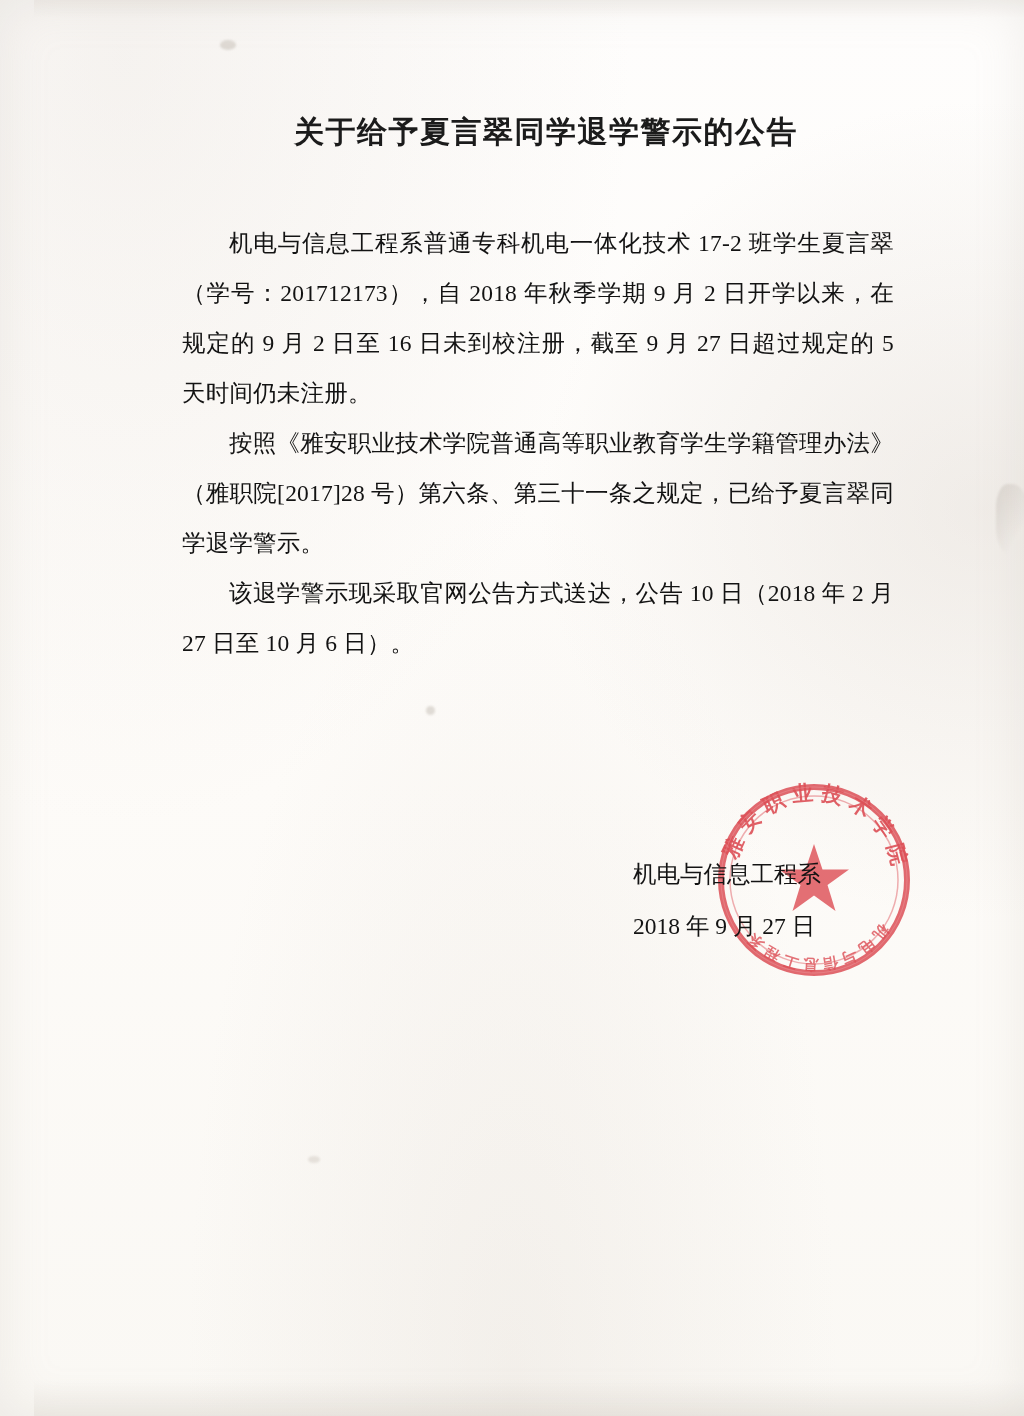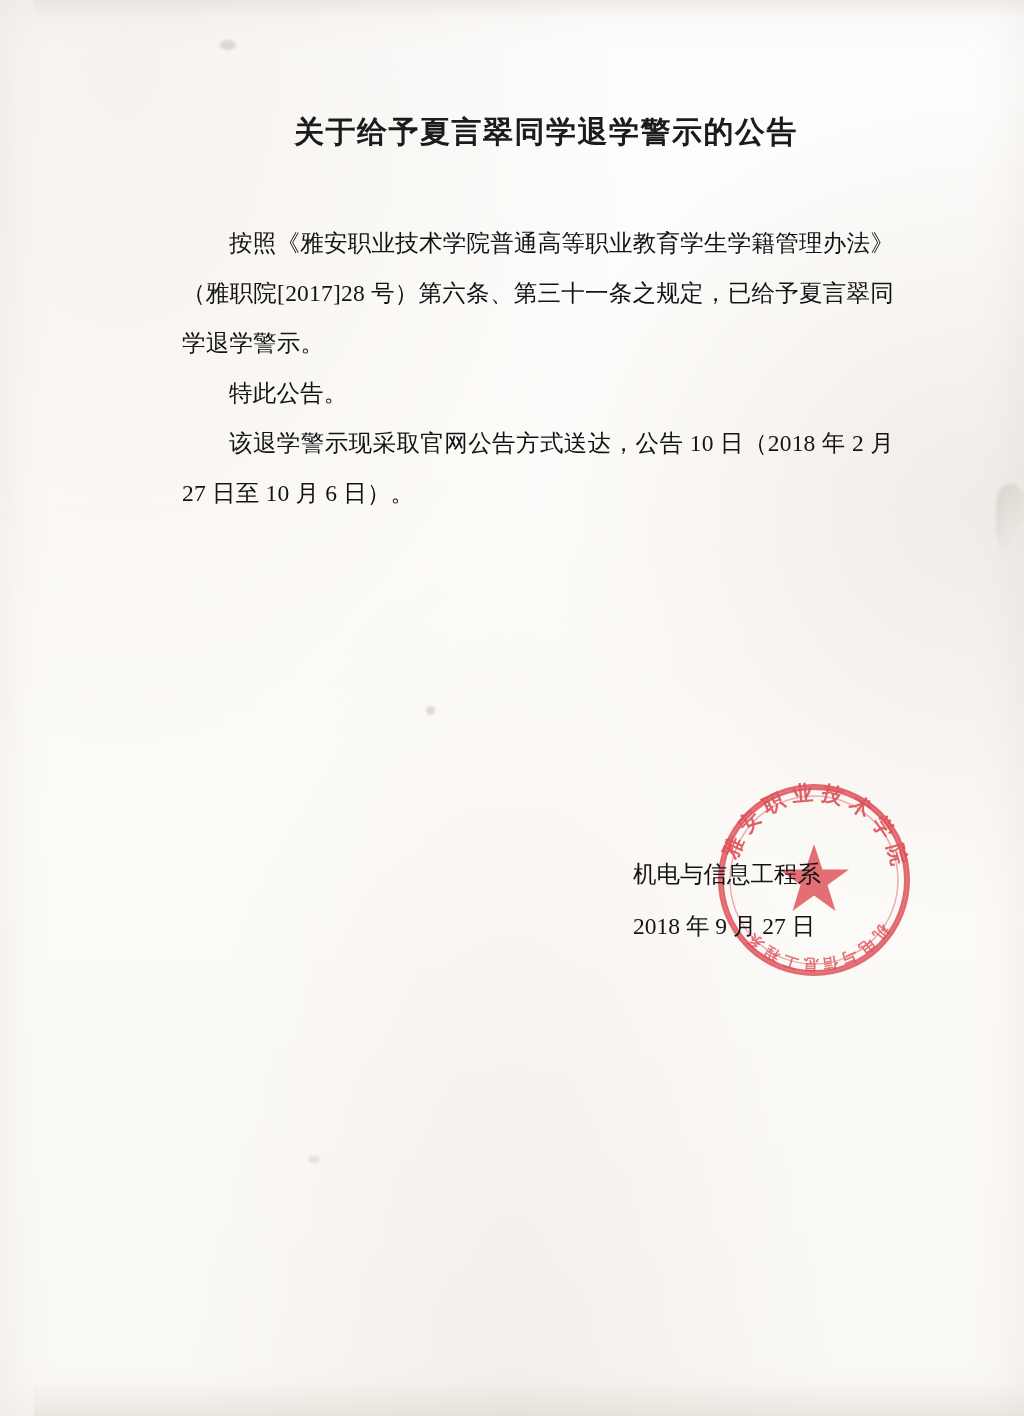--- a/index.html
+++ b/index.html
@@ -141,22 +141,22 @@
 </head>
 <body>
 
 <div class="paper"></div>
 
 <div class="doc">
 
   <div class="title">关于给予夏言翠同学退学警示的公告</div>
 
   <div class="body-block">
+    <p class="para p1">机电与信息工程系普通专科机电一体化技术 17-2 班学生夏言翠（学号：201712173），自 2018 年秋季学期 9 月 2 日开学以来，在规定的 9 月 2 日至 16 日未到校注册，截至 9 月 27 日超过规定的 5 天时间仍未注册。</p>
     <p class="para p2">按照《雅安职业技术学院普通高等职业教育学生学籍管理办法》（雅职院[2017]28 号）第六条、第三十一条之规定，已给予夏言翠同学退学警示。</p>
-    <p class="para p3">特此公告。</p>
     <p class="para p4">该退学警示现采取官网公告方式送达，公告 10 日（2018 年 2 月 27 日至 10 月 6 日）。</p>
   </div>
 
   <div class="seal">
     <svg width="216" height="216" viewBox="0 0 216 216" xmlns="http://www.w3.org/2000/svg">
       <defs>
         <path id="outerArc" d="M 28,108 A 80,80 0 1 1 188,108"></path>
         <path id="innerArc" d="M 188,108 A 80,80 0 1 1 28,108"></path>
       </defs>
       <circle cx="108" cy="108" r="93" fill="none" stroke="#d4202a" stroke-width="6" opacity="0.85"></circle>

